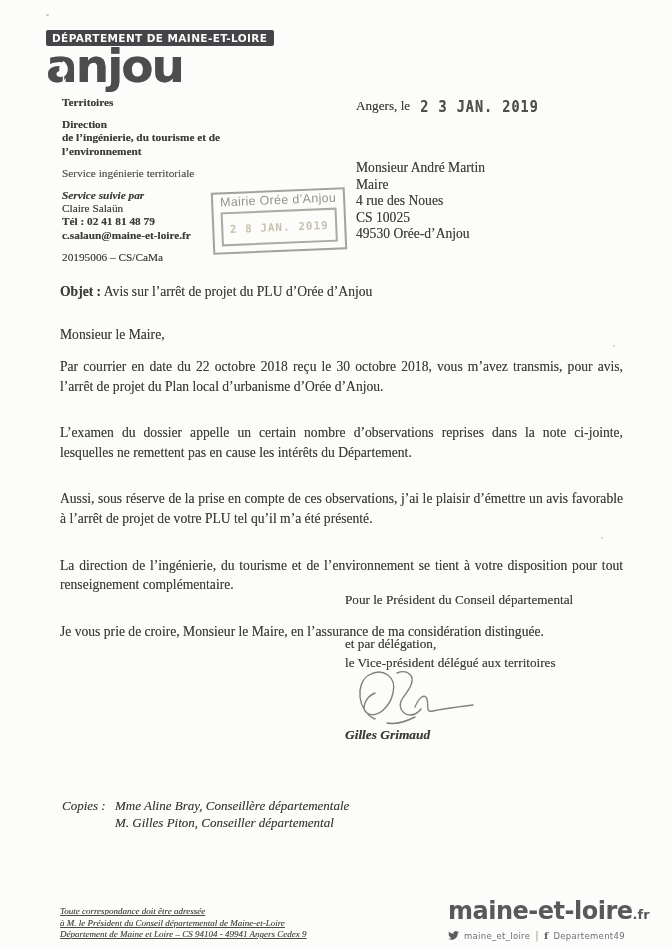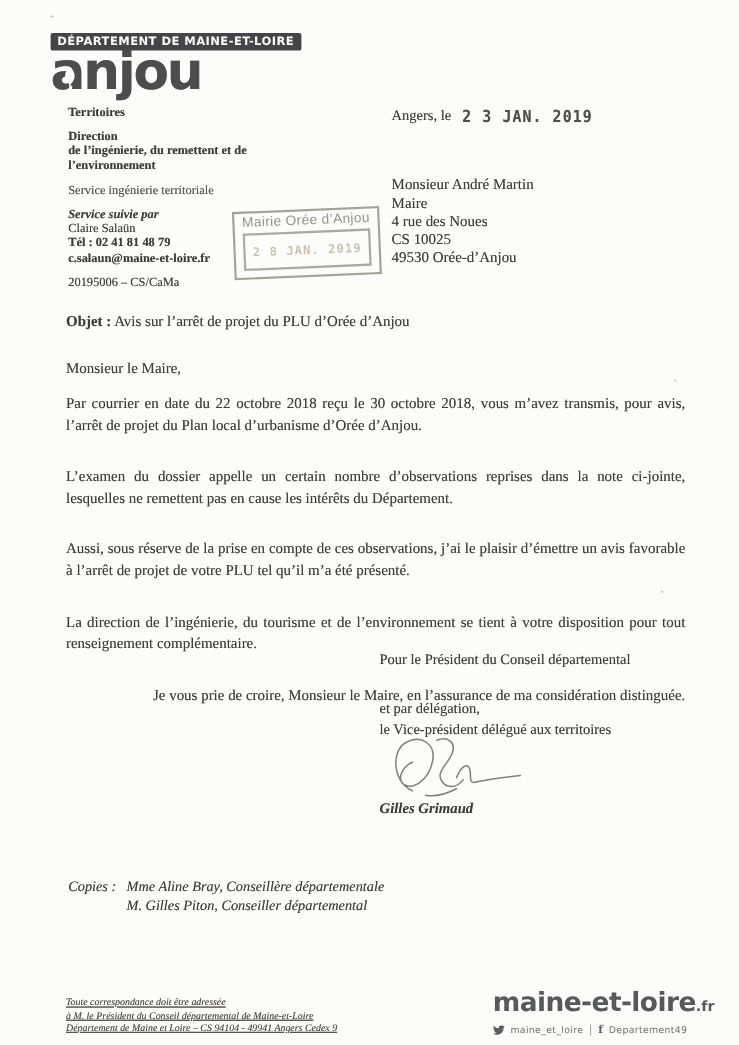--- a/index.html
+++ b/index.html
@@ -71,21 +71,21 @@
     display:inline-block; transform:scaleY(1.12) translateY(1px);
   }
   .recipient { position:absolute; left:356px; top:160px; font-size:13.6px; line-height:16.6px; }
 
   
   .content { position:absolute; left:60px; top:284px; width:563px; font-size:13.6px; }
   .objet { margin-bottom:27px; }
   .objet .lbl { font-weight:bold; }
   .salutation { margin-bottom:14px; }
   .content p { line-height:19.6px; margin-bottom:27px; text-align:justify; }
-  .content p.last { text-align:right; margin-bottom:12px; }
+  .content p.last { text-align:left; margin-bottom:12px; }
 
   
   .sig { position:absolute; left:345px; top:592px; font-size:13.2px; }
   .sig .l1 { margin-bottom:28px; }
   .sig .l2 { margin-bottom:3px; }
   .sig-draw { margin:-4px 0 -6px 8px; }
   .sig-name { font-weight:bold; font-style:italic; font-size:13.4px; }
 
   
   .copies { position:absolute; left:62px; top:797px; font-style:italic; font-size:13px; line-height:17px; }
@@ -125,21 +125,21 @@
       </svg>
     </div>
   </div>
 
   <div class="sender txt">
     <div class="grp">
       <div class="b">Territoires</div>
     </div>
     <div class="grp">
       <div class="b">Direction</div>
-      <div class="b">de l’ingénierie, du remettent et de</div>
+      <div class="b">de l’ingénierie, du tourisme et de</div>
       <div class="b">l’environnement</div>
     </div>
     <div class="grp dim">Service ingénierie territoriale</div>
     <div class="grp">
       <div class="bi">Service suivie par</div>
       <div>Claire Salaün</div>
       <div class="b">Tél : 02 41 81 48 79</div>
       <div class="b">c.salaun@maine-et-loire.fr</div>
     </div>
     <div class="grp">

